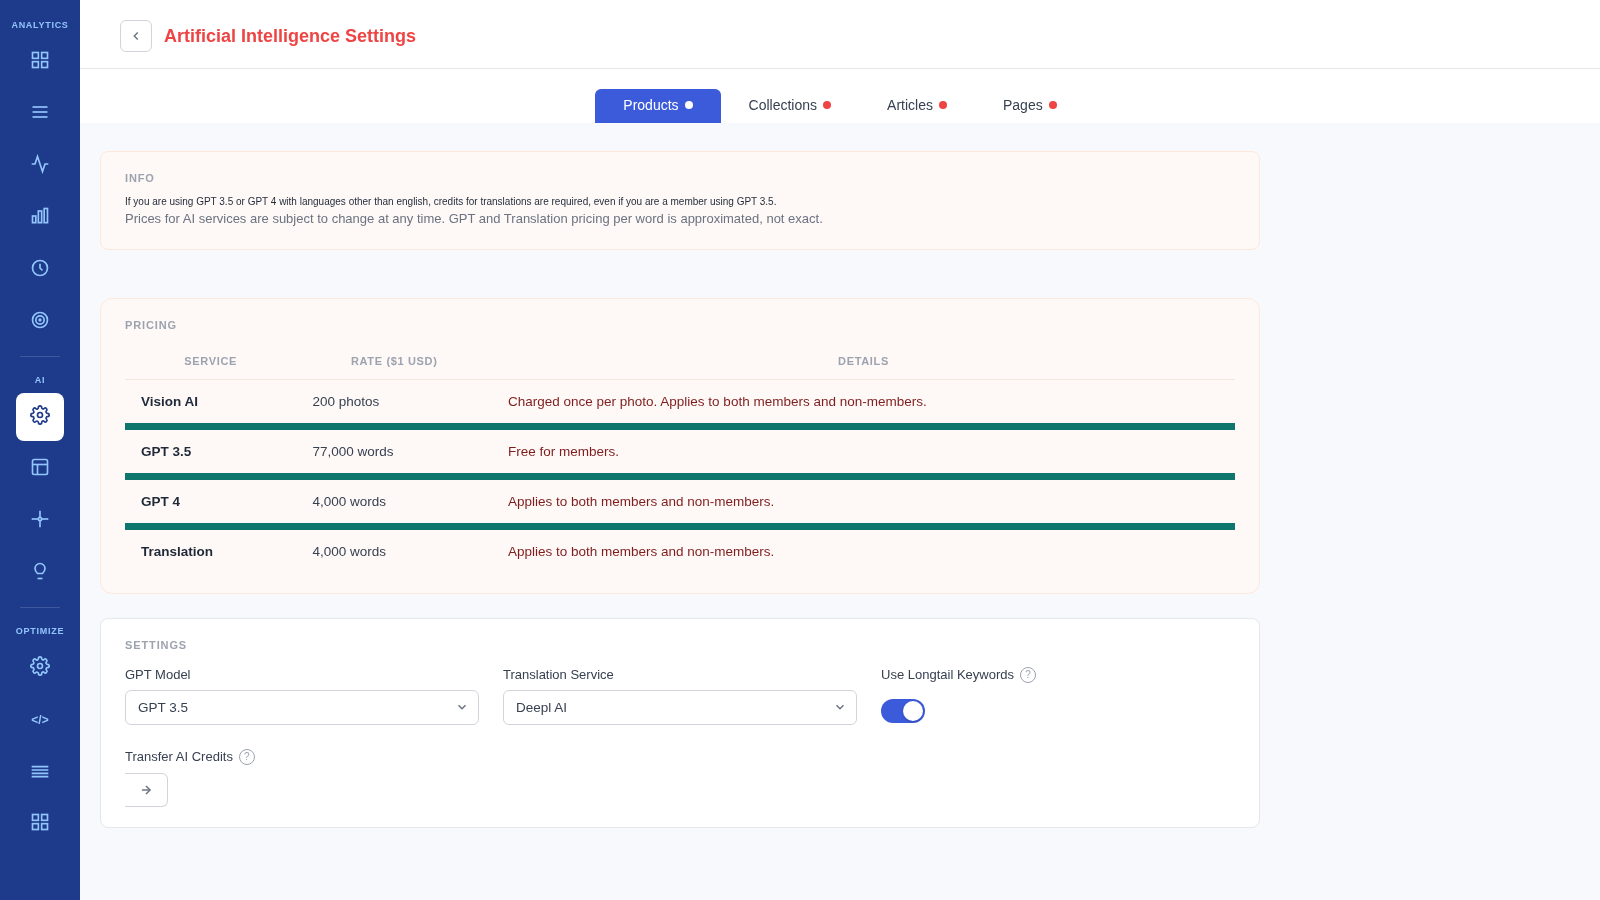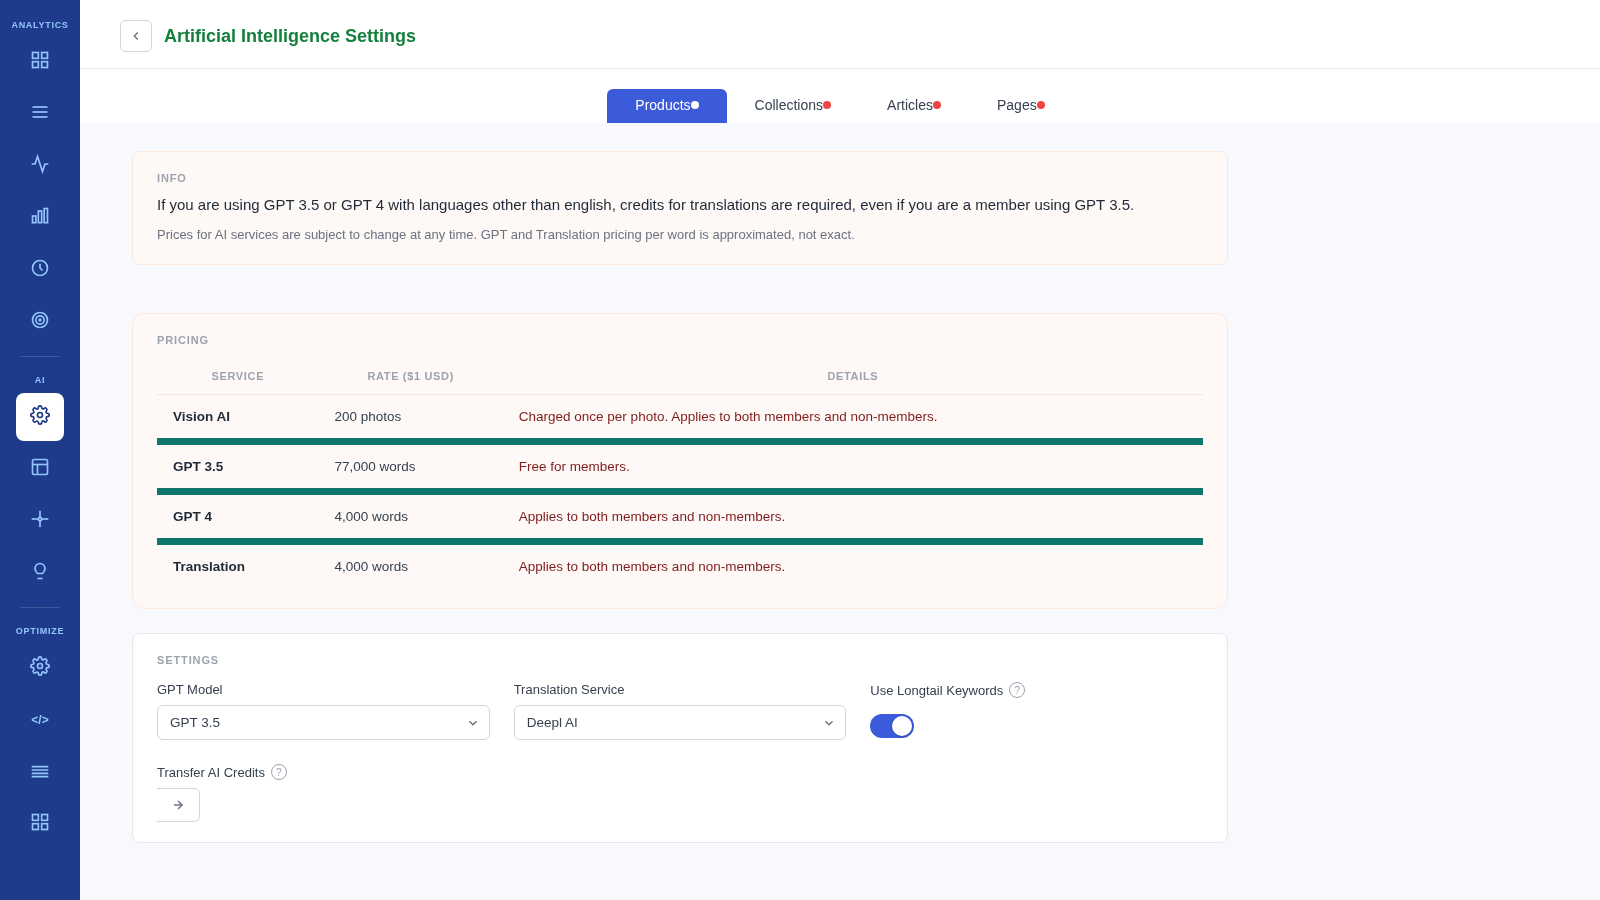--- a/index.html
+++ b/index.html
@@ -65,82 +65,81 @@
       border-radius: 6px;
       display: flex; align-items: center; justify-content: center;
       cursor: pointer;
       color: #6b7280;
       font-size: 14px;
       background: #fff;
     }
     .page-title {
       font-size: 18px;
       font-weight: 600;
-      color: #15803d;
+      color: #ef4444;
     }
 
     
     .tabs-container {
       display: flex;
       justify-content: center;
       padding: 20px 0 0;
       background: #fff;
       gap: 0;
     }
     .tab {
       padding: 8px 28px;
       font-size: 14px;
       font-weight: 500;
       cursor: pointer;
       color: #374151;
       display: flex;
       align-items: center;
-      gap: 0;
+      gap: 6px;
       border-bottom: 2px solid transparent;
     }
     .tab.active {
       background: #3b5bdb;
       color: #fff;
       border-radius: 6px 6px 0 0;
       border-bottom: 2px solid #3b5bdb;
     }
     .tab-dot {
       width: 8px; height: 8px;
       border-radius: 50%;
       background: #ef4444;
       display: inline-block;
     }
     .tab.active .tab-dot { background: #fff; }
 
     
     .content {
-      padding: 28px 52px;
+      padding: 28px 20px;
       max-width: 1200px;
     }
 
     
     .info-box {
       background: #fef9f7;
       border: 1px solid #fde8de;
       border-radius: 8px;
       padding: 20px 24px;
       margin-bottom: 24px;
     }
     .info-label {
       font-size: 11px;
       font-weight: 700;
       color: #9ca3af;
       letter-spacing: 0.08em;
       margin-bottom: 10px;
     }
     .info-text-bold {
-      font-size: 15px;
+      font-size: 10px;
       color: #1f2937;
       font-weight: 500;
-      margin-bottom: 8px;
       line-height: 1.5;
     }
     .info-text {
       font-size: 13px;
       color: #6b7280;
       line-height: 1.5;
     }
 
     
     .pricing-box {

